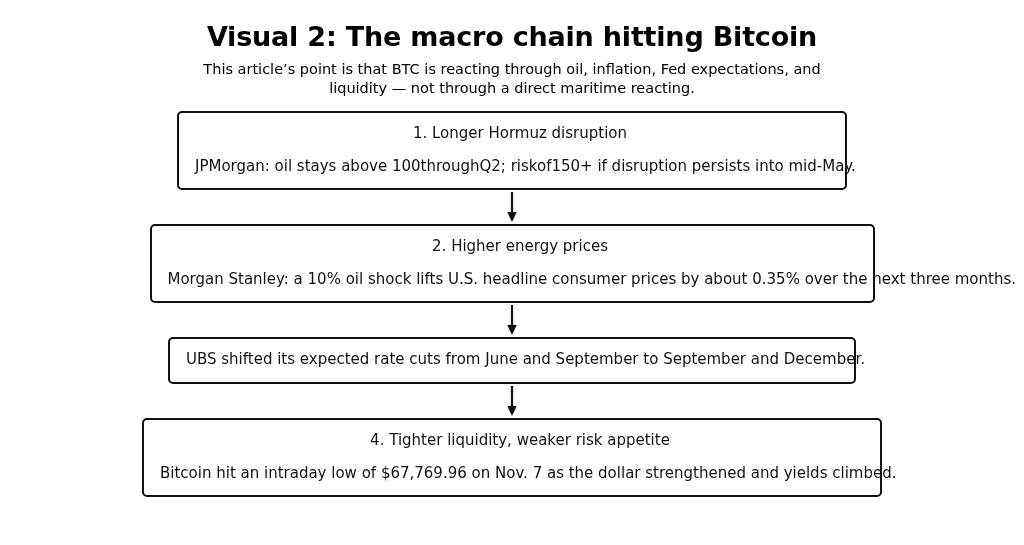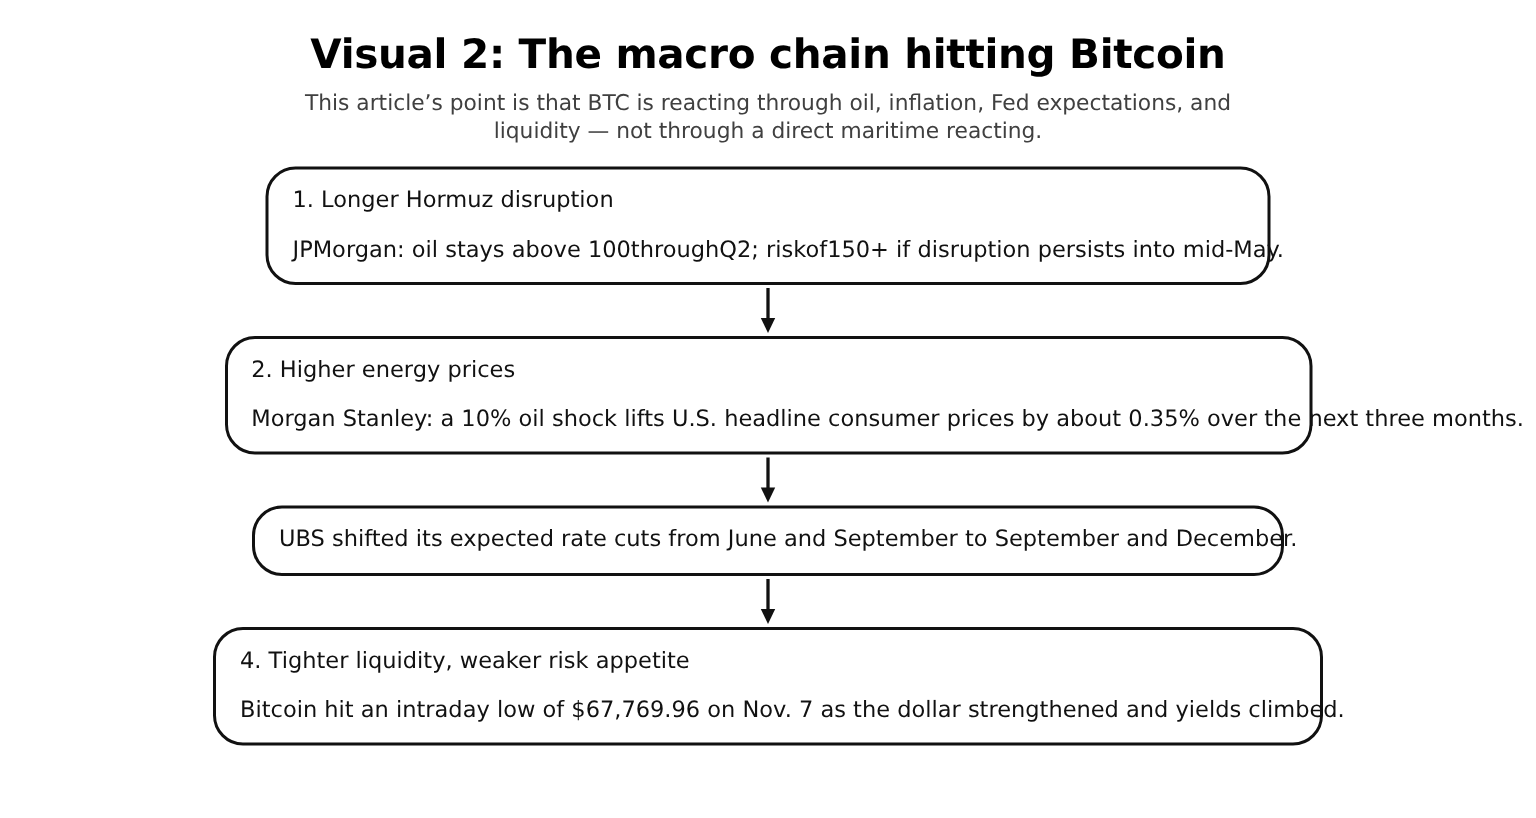--- a/index.html
+++ b/index.html
@@ -26,37 +26,38 @@
     font-size: 27px;
     font-weight: bold;
     letter-spacing: -0.2px;
     color: #000000;
     margin: 4px 0 8px 0;
     line-height: 1.1;
   }
   .subtitle {
     text-align: center;
     font-size: 14.5px;
-    color: #404040;
+    color: #000000;
     line-height: 1.35;
     margin: 0 auto;
     width: 640px;
   }
   .flow {
     margin-top: 12px;
     display: flex;
     flex-direction: column;
     align-items: center;
   }
   .node {
     box-sizing: border-box;
     border: 2.2px solid #111111;
-    border-radius: 20px;
+    border-radius: 5px;
     background: #ffffff;
     padding: 10px 0 12px 16px;
+    text-align: center;
   }
   .node-head {
     font-size: 15px;
     color: #111111;
     line-height: 1.4;
     margin-bottom: 12px;
     white-space: nowrap;
   }
   .node-body {
     font-size: 15px;

